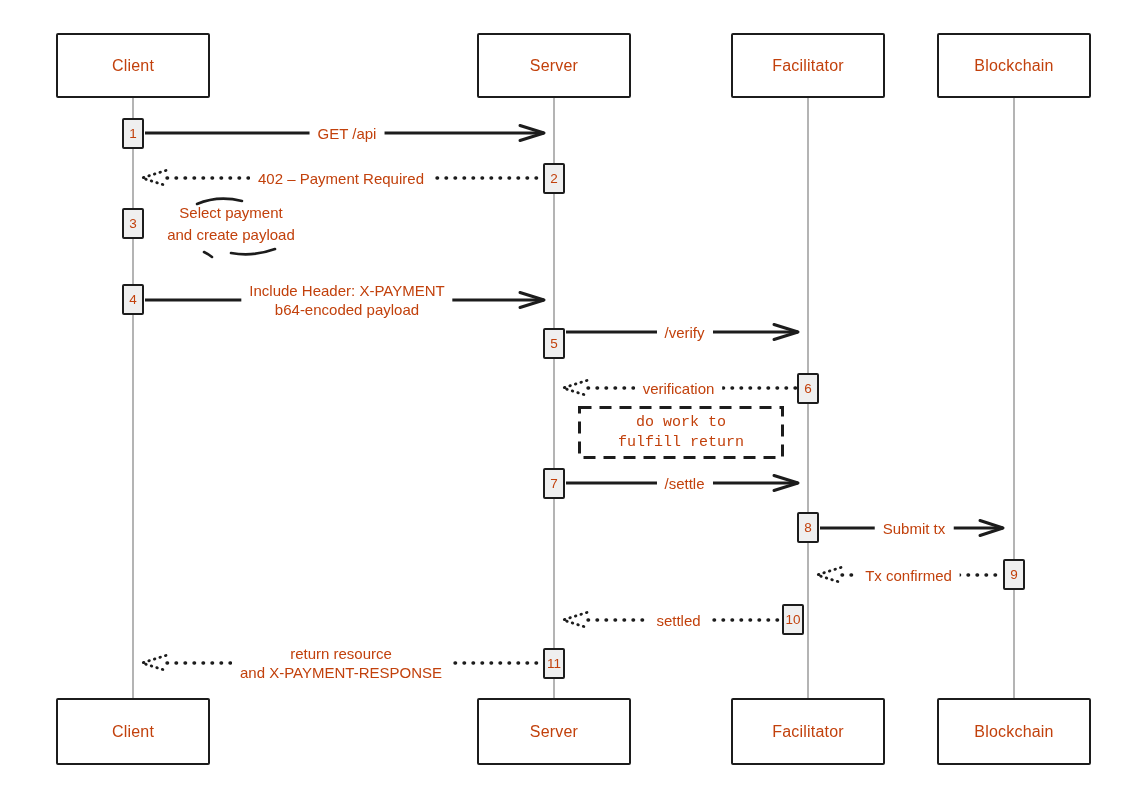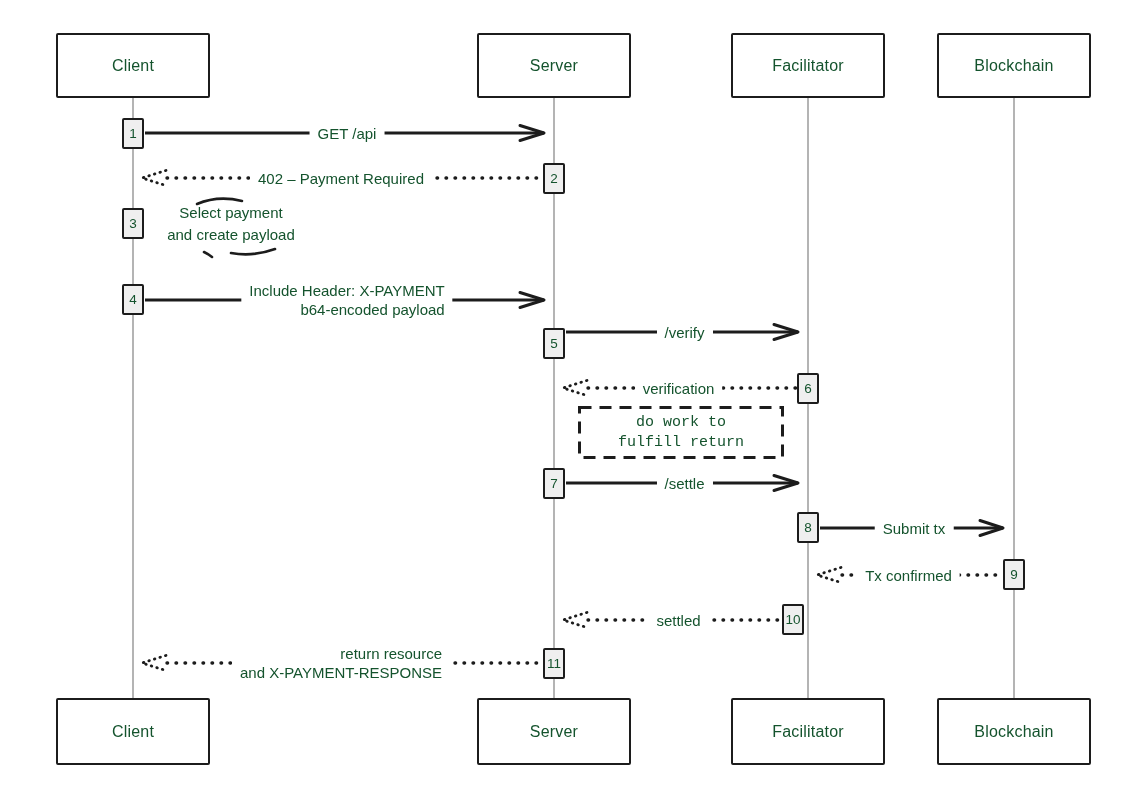--- a/index.html
+++ b/index.html
@@ -1,18 +1,18 @@
 <!DOCTYPE html>
 <html><head>
 <meta charset="utf-8">
 <style>
   html,body{margin:0;padding:0;background:#ffffff;}
   .stage{
     position:relative;width:1130px;height:806px;background:#ffffff;
-    font-family:"Liberation Sans","DejaVu Sans",sans-serif;color:#14532d;overflow:hidden;
+    font-family:"Liberation Sans","DejaVu Sans",sans-serif;color:#c2410c;overflow:hidden;
   }
   .actor{
     position:absolute;width:154px;height:65px;box-sizing:border-box;
     border:2.5px solid #1c1c1c;border-radius:2px;background:#ffffff;
     display:flex;align-items:center;justify-content:center;
     font-size:16px;letter-spacing:.2px;z-index:4;
   }
   .actor.bottom{height:67px;}
   .lifeline{position:absolute;top:98px;height:601px;width:2px;background:#b4b4b4;z-index:0;}
   .marker{
@@ -25,21 +25,21 @@
   .msg svg{position:absolute;left:0;top:0;overflow:visible;display:block;}
   .sl{stroke:#1c1c1c;stroke-width:3.2;}
   .sh{fill:none;stroke:#1c1c1c;stroke-width:3;stroke-linejoin:round;stroke-linecap:round;}
   .dl{stroke:#1c1c1c;stroke-width:3.4;stroke-dasharray:.6 8.4;stroke-linecap:round;}
   .dh{fill:none;stroke:#1c1c1c;stroke-width:2.8;stroke-dasharray:.6 5.2;stroke-linecap:round;}
   .mlabel{
     position:absolute;left:50%;top:11px;transform:translate(-50%,-50%);
     background:#ffffff;padding:0 8px;font-size:15px;line-height:19px;
     white-space:nowrap;text-align:center;
   }
-  .mlabel .ln{display:block;white-space:nowrap;text-align:right;}
+  .mlabel .ln{display:block;white-space:nowrap;}
   .selfnote{
     position:absolute;left:150px;top:202px;width:162px;z-index:2;
     text-align:center;font-size:15px;line-height:22px;
   }
   .selfnote .ln{display:block;}
   .sketch{position:absolute;left:185px;top:194px;z-index:2;overflow:visible;}
   .sk{fill:none;stroke:#1c1c1c;stroke-width:2.6;stroke-linecap:round;}
   .workbox{position:absolute;left:578px;top:406px;width:206px;height:53px;background:#ffffff;z-index:2;}
   .workbox svg{position:absolute;left:0;top:0;overflow:visible;display:block;}
   .workbox .txt{

